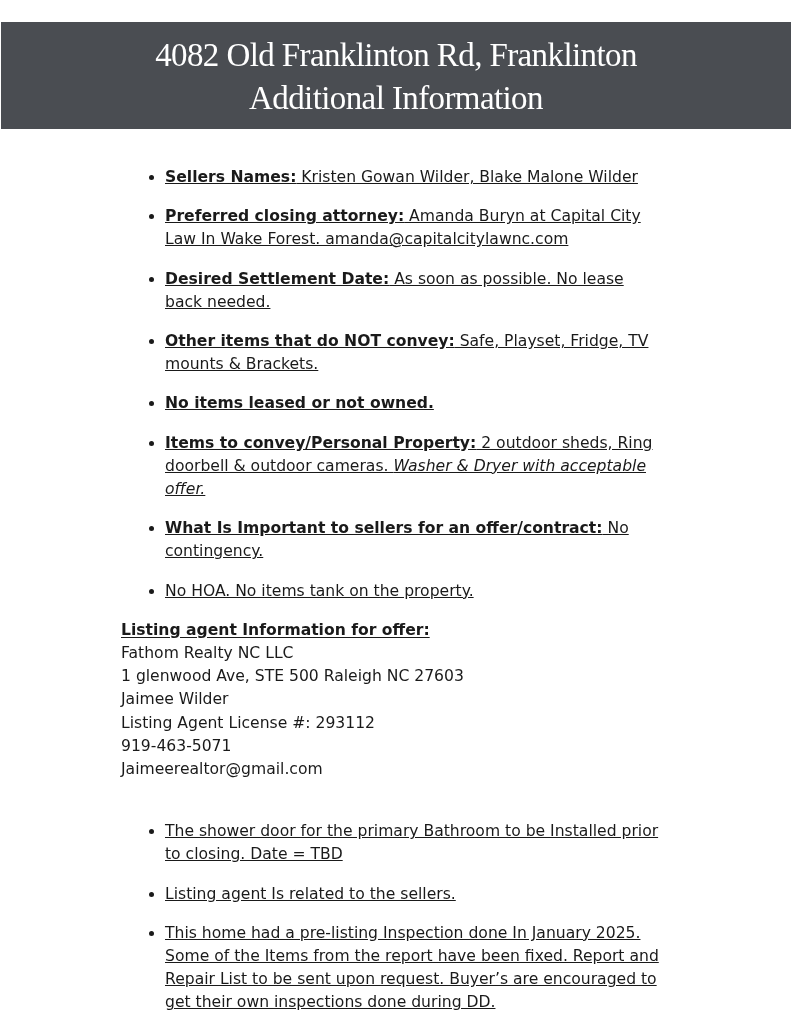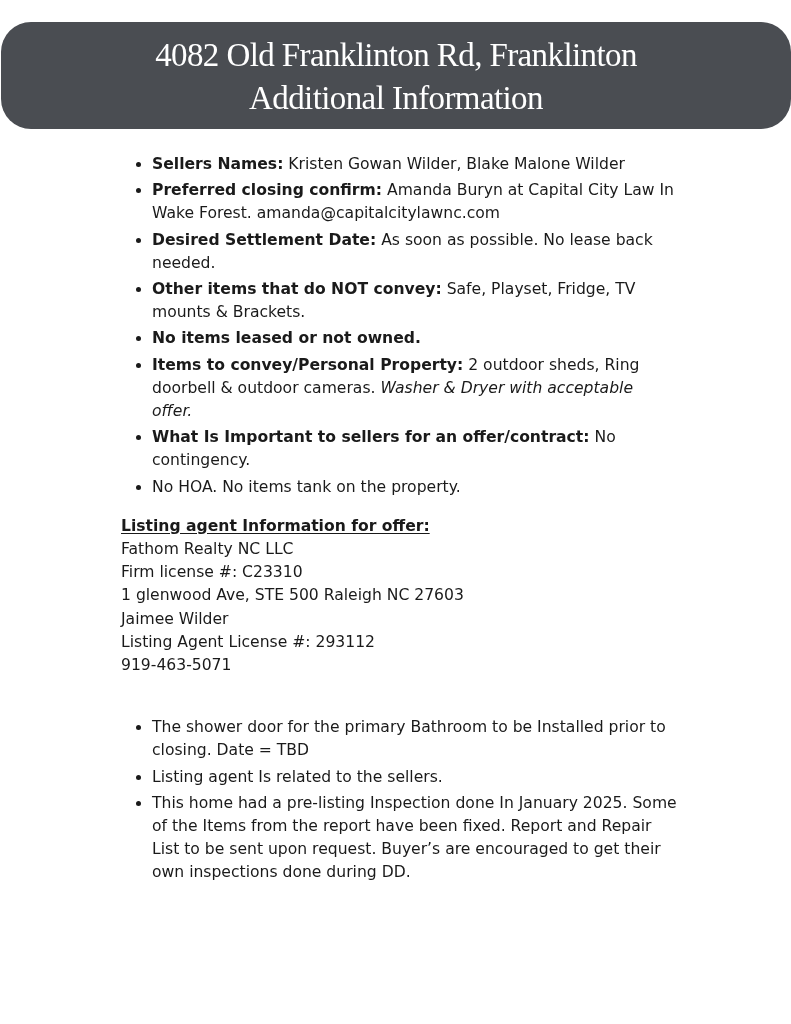--- a/index.html
+++ b/index.html
@@ -23,39 +23,39 @@
       height: 107px;
       background: #4a4d52;
       color: #ffffff;
       text-align: center;
       font-family: "Liberation Serif", serif;
       font-size: 33px;
       line-height: 43px;
       letter-spacing: -0.6px;
       padding-top: 12px;
       box-sizing: border-box;
-      border-radius: 30px;
     }
     .header div { white-space: nowrap; }
     .content {
       position: absolute;
       left: 121px;
       top: 150px;
       width: 560px;
       font-size: 15.6px;
       line-height: 23.2px;
     }
     ul {
       margin: 0;
       padding: 0 0 0 28px;
       list-style: none;
     }
     li {
       position: relative;
-      margin: 3px;
+      margin: 16px;
+      text-decoration: underline;
     }
     li::before {
       content: "";
       position: absolute;
       left: -16px;
       top: 9px;
       width: 5px;
       height: 5px;
       border-radius: 50%;
       background: #1a1a1a;
@@ -78,37 +78,37 @@
 <body>
 
 <div class="header">
   <div>4082 Old Franklinton Rd, Franklinton</div>
   <div>Additional Information</div>
 </div>
 
 <div class="content">
   <ul>
     <li><b>Sellers Names:</b><span> Kristen Gowan Wilder, Blake Malone Wilder</span></li>
-    <li><b>Preferred closing confirm:</b><span> Amanda Buryn at Capital City Law In Wake Forest. amanda@capitalcitylawnc.com</span></li>
+    <li><b>Preferred closing attorney:</b><span> Amanda Buryn at Capital City Law In Wake Forest. amanda@capitalcitylawnc.com</span></li>
     <li><b>Desired Settlement Date:</b><span> As soon as possible. No lease back needed.</span></li>
     <li><b>Other items that  do NOT convey:</b><span> Safe, Playset, Fridge, TV mounts &amp; Brackets.</span></li>
     <li><b>No items leased or not owned.</b><span></span></li>
     <li><b>Items to convey/Personal Property:</b><span> 2 outdoor sheds, Ring doorbell &amp; outdoor cameras. </span><i>Washer &amp; Dryer with acceptable offer.</i></li>
     <li><b>What Is Important to sellers for an offer/contract:</b><span> No contingency.</span></li>
     <li><span>No HOA. No items tank on the property.</span></li>
   </ul>
 
   <div class="agent">
     <div class="agent-heading">Listing agent Information for offer:</div>
     <div>Fathom Realty NC LLC</div>
-    <div>Firm license #: C23310</div>
     <div>1 glenwood Ave, STE 500 Raleigh NC 27603</div>
     <div>Jaimee Wilder</div>
     <div>Listing Agent License #: 293112</div>
     <div>919-463-5071</div>
+    <div>Jaimeerealtor@gmail.com</div>
   </div>
 
   <ul class="list2">
     <li>The shower door for the primary Bathroom to be Installed prior to closing. Date = TBD</li>
     <li>Listing agent Is related to the sellers.</li>
     <li>This home had a pre-listing Inspection done In January 2025. Some of the Items from the report have been fixed. Report and Repair List to be sent upon request. Buyer’s are encouraged to get their own inspections done during DD.</li>
   </ul>
 </div>
 
 </body></html>

